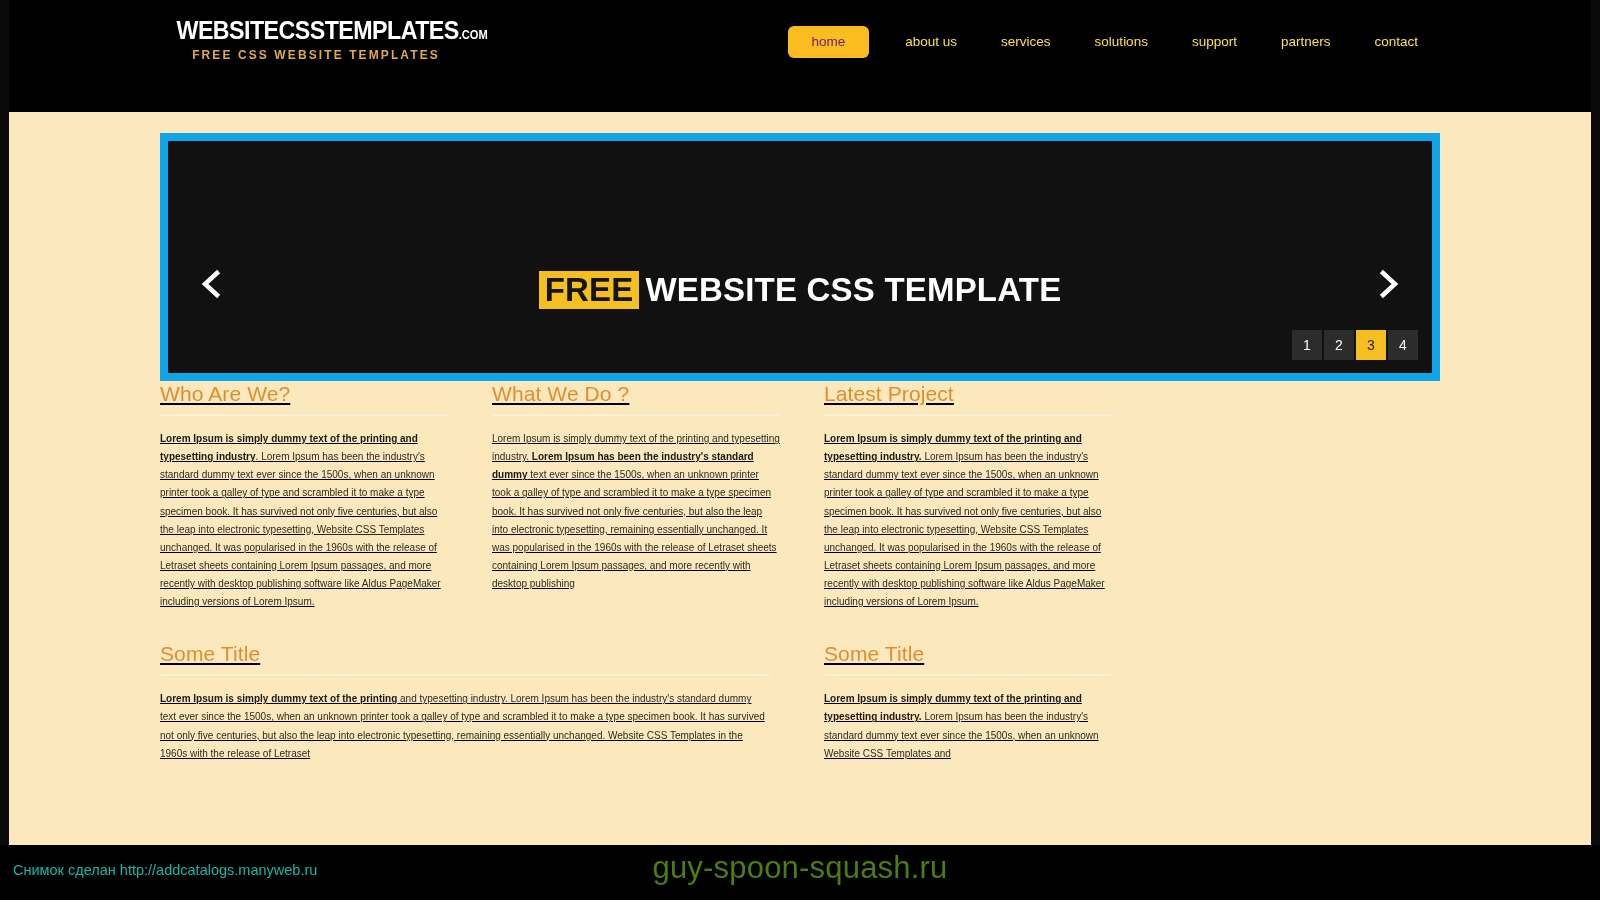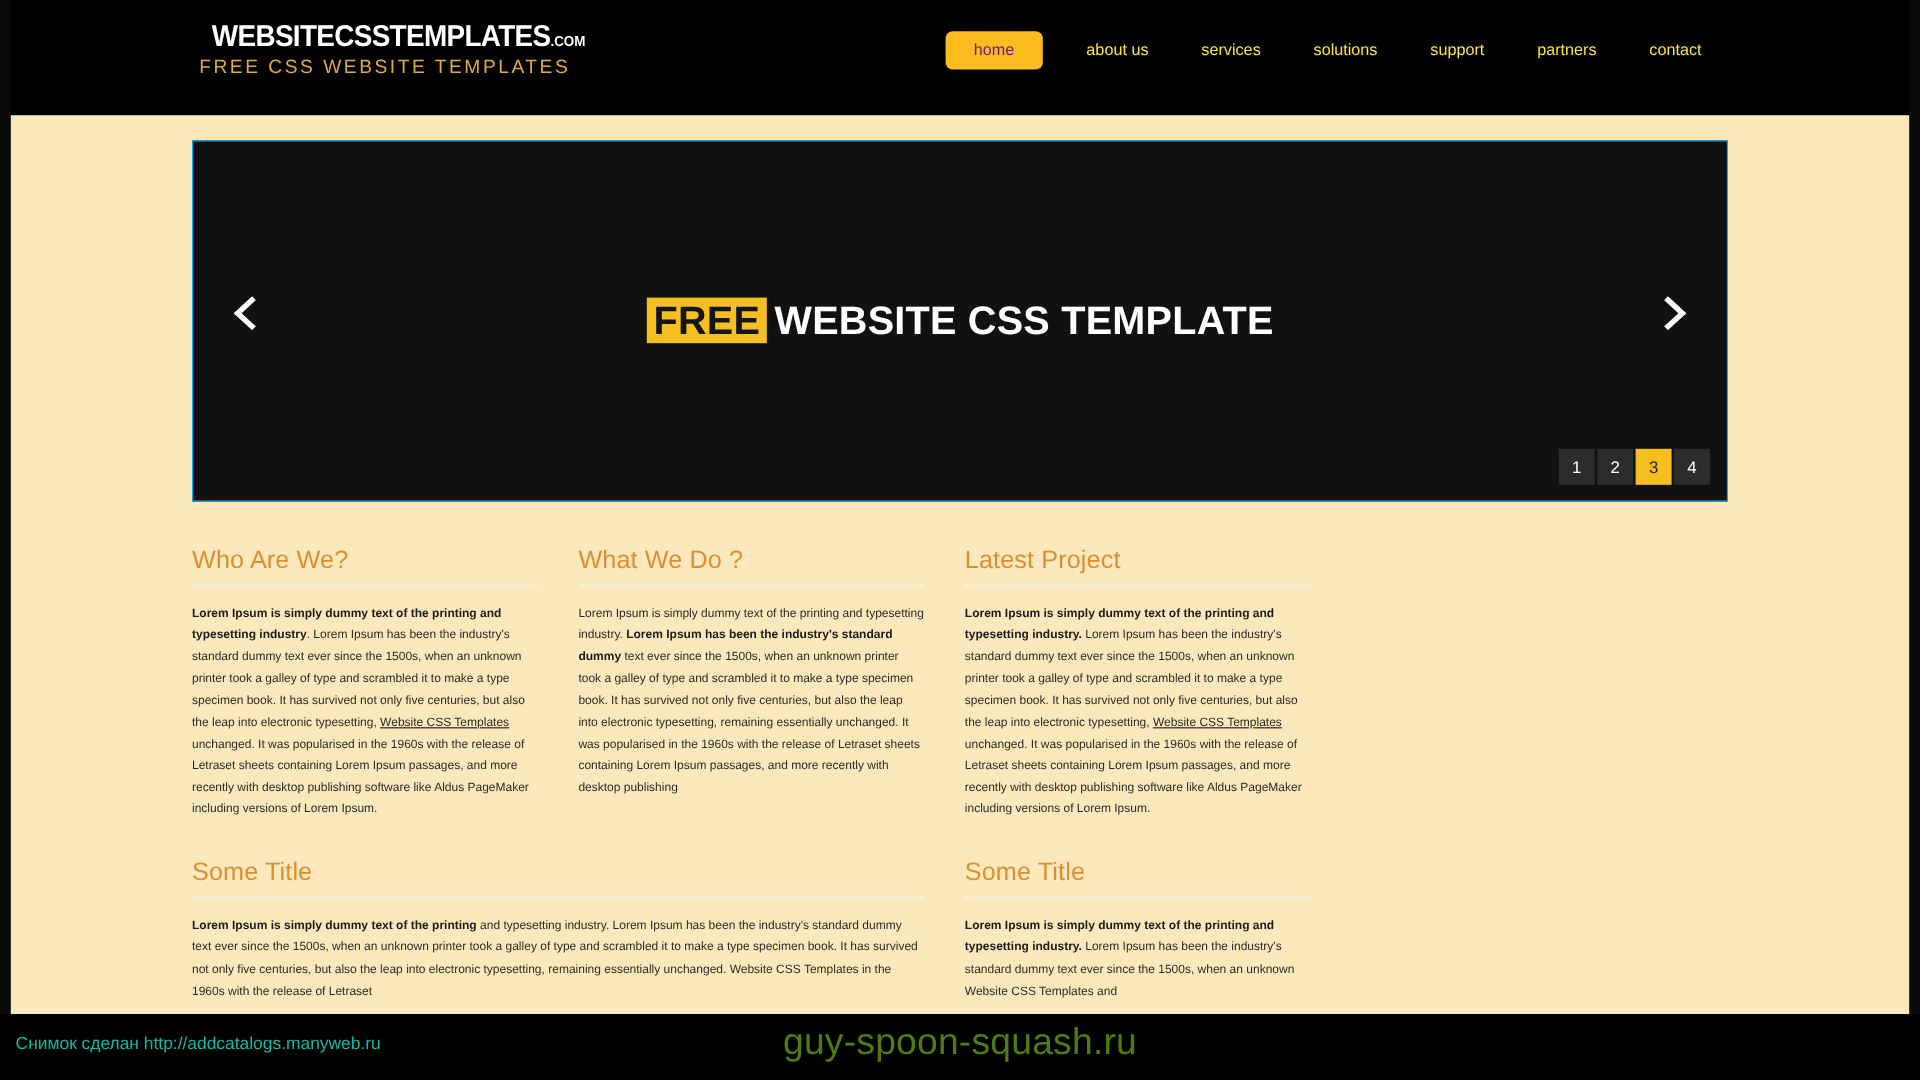--- a/index.html
+++ b/index.html
@@ -34,21 +34,21 @@
     width: 9px;
     background: #0a0a0a;
     z-index: 40;
   }
   .page-edge.left  { left: 0; }
   .page-edge.right { right: 0; }
 
   
   #header {
     position: relative;
-    height: 96px;
+    height: 112px;
     background: #000000;
     z-index: 20;
   }
   #header-inner {
     position: relative;
     width: 1280px;
     margin: 0 auto;
     height: 86px;
   }
 
@@ -74,22 +74,22 @@
   }
   #logo-main .dotcom {
     font-size: 12px;
     letter-spacing: 0px;
     vertical-align: baseline;
   }
   #logo-tag {
     display: block;
     margin-top: 6px;
     font-family: "Liberation Sans", sans-serif;
-    font-weight: normal;
-    font-size: 16px;
+    font-weight: bold;
+    font-size: 12px;
     letter-spacing: 2.1px;
     color: #e0a94a;
     white-space: nowrap;
   }
 
   
   #nav {
     position: absolute;
     right: 0;
     top: 26px;
@@ -122,23 +122,23 @@
     width: 1280px;
     margin: 0 auto;
     padding-top: 21px;
     box-sizing: border-box;
   }
 
   
   #banner {
     position: relative;
     width: 100%;
-    height: 301px;
+    height: 248px;
     background: #111111;
-    border: 1px solid #0ea5e9;
+    border: 8px solid #0ea5e9;
     box-sizing: border-box;
   }
   #banner-headline {
     position: absolute;
     left: 0;
     right: 0;
     top: 130px;
     text-align: center;
     white-space: nowrap;
     font-family: "Liberation Sans Narrow", "Liberation Sans", sans-serif;
@@ -189,22 +189,22 @@
     line-height: 1;
   }
   .pager-btn.active {
     background: #f5c01f;
     color: #2b2000;
   }
 
   
   #columns {
     display: flex;
-    gap: 34px;
-    margin-top: 36px;
+    gap: 44px;
+    text-decoration: underline;
   }
   .col {
     width: 288px;
     flex: 0 0 288px;
   }
 
   .sec-title {
     font-size: 21px;
     font-weight: normal;
     color: #de8e2f;

